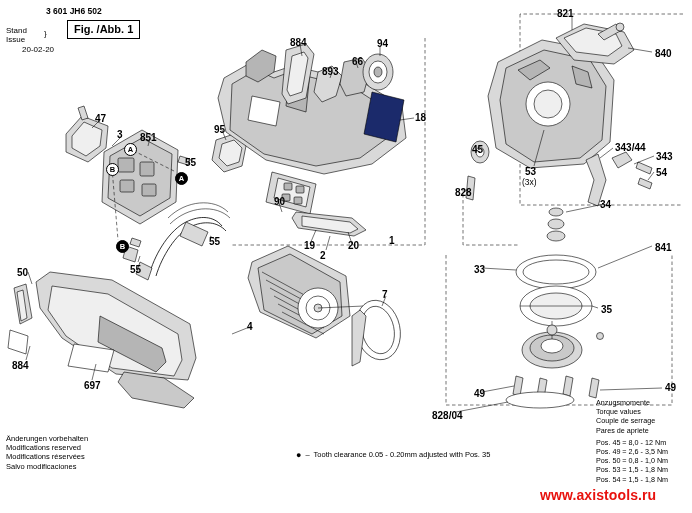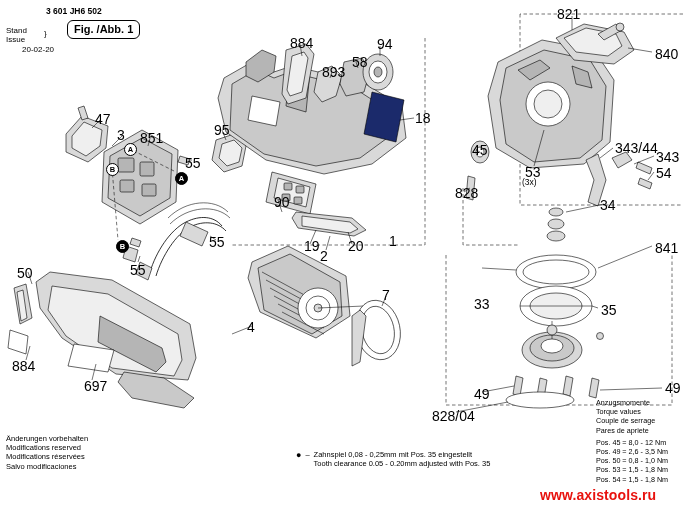--- a/index.html
+++ b/index.html
@@ -1,20 +1,20 @@
 <!DOCTYPE html>
 <html><head>
 <meta charset="utf-8">
 <style>
   html,body{margin:0;padding:0;background:#ffffff;}
   body{width:692px;height:513px;position:relative;overflow:hidden;
        font-family:"Liberation Sans", sans-serif;color:#000;}
   .abs{position:absolute;}
   .lbl{font-size:8.5px;line-height:10px;white-space:nowrap;}
-  .lbl-b{font-size:14px;line-height:10px;font-weight:normal;white-space:nowrap;}
+  .lbl-b{font-size:10px;line-height:10px;font-weight:bold;white-space:nowrap;}
   .hdr{font-size:8px;line-height:9.5px;white-space:nowrap;margin-top:8px;}
   .hdr-b{font-size:8.5px;line-height:10px;font-weight:bold;white-space:nowrap;}
   .figbox{border:1.6px solid #000;padding:2px 6px 3px 6px;font-size:11px;font-weight:bold;}
   .foot{font-size:7.5px;line-height:9.2px;white-space:nowrap;}
   .tq{font-size:7.2px;line-height:9.2px;white-space:nowrap;}
   .url{font-size:14px;font-weight:bold;color:#e8120e;letter-spacing:.1px;}
   svg{position:absolute;left:0;top:0;}
   .circlabel{width:11px;height:11px;border:1px solid #000;border-radius:50%;
              font-size:7.5px;font-weight:bold;display:flex;align-items:center;
              justify-content:center;background:#fff;}
@@ -24,21 +24,21 @@
   .bullet{font-size:9px;}
 </style>
 </head>
 <body>
 
 <div class="abs hdr-b" style="left:6px;top:6px;margin-left:40px;">3 601 JH6 502</div>
 <div class="abs hdr" style="left:6px;top:18px;">Stand</div>
 <div class="abs hdr" style="left:6px;top:27px;">Issue</div>
 <div class="abs hdr" style="left:44px;top:21px;">}</div>
 <div class="abs hdr" style="left:22px;top:37px;">20-02-20</div>
-<div class="abs figbox" style="left:67px;top:20px;border-radius:6px;">Fig. /Abb. 1</div>
+<div class="abs figbox" style="left:67px;top:20px;">Fig. /Abb. 1</div>
 
 <svg width="692" height="513" viewBox="0 0 692 513">
   <defs>
     <style type="text/css">
       .ln{stroke:#000;stroke-width:.55;fill:none;}
       .lnb{stroke:#000;stroke-width:.8;fill:none;}
       .dash{stroke:#000;stroke-width:.55;fill:none;stroke-dasharray:3.5 2.5;}
       .pt{fill:#d9d9d9;stroke:#000;stroke-width:.6;}
       .pt2{fill:#c9c9c9;stroke:#000;stroke-width:.6;}
       .pt3{fill:#efefef;stroke:#000;stroke-width:.6;}
@@ -229,21 +229,21 @@
   <g class="dash">
     <path d="M128 148 L176 172"></path>
     <path d="M112 168 L118 240"></path>
   </g>
 </svg>
 
 <div class="abs lbl-b" style="left:557px;top:9px;">821</div>
 <div class="abs lbl-b" style="left:655px;top:49px;">840</div>
 <div class="abs lbl-b" style="left:290px;top:38px;">884</div>
 <div class="abs lbl-b" style="left:377px;top:39px;">94</div>
-<div class="abs lbl-b" style="left:352px;top:57px;">58</div>
+<div class="abs lbl-b" style="left:352px;top:57px;">66</div>
 <div class="abs lbl-b" style="left:322px;top:67px;">893</div>
 <div class="abs lbl-b" style="left:95px;top:114px;">47</div>
 <div class="abs lbl-b" style="left:117px;top:130px;">3</div>
 <div class="abs lbl-b" style="left:140px;top:133px;">851</div>
 <div class="abs lbl-b" style="left:214px;top:125px;">95</div>
 <div class="abs lbl-b" style="left:415px;top:113px;">18</div>
 <div class="abs lbl-b" style="left:472px;top:145px;">45</div>
 <div class="abs lbl-b" style="left:525px;top:167px;">53</div>
 <div class="abs lbl" style="left:522px;top:177px;">(3x)</div>
 <div class="abs lbl-b" style="left:615px;top:143px;">343/44</div>
@@ -254,21 +254,21 @@
 <div class="abs lbl-b" style="left:455px;top:188px;">828</div>
 <div class="abs lbl-b" style="left:655px;top:243px;">841</div>
 <div class="abs lbl-b" style="left:274px;top:197px;">90</div>
 <div class="abs lbl-b" style="left:304px;top:241px;">19</div>
 <div class="abs lbl-b" style="left:320px;top:251px;">2</div>
 <div class="abs lbl-b" style="left:348px;top:241px;">20</div>
 <div class="abs lbl-b" style="left:389px;top:236px;">1</div>
 <div class="abs lbl-b" style="left:209px;top:237px;">55</div>
 <div class="abs lbl-b" style="left:130px;top:265px;">55</div>
 <div class="abs lbl-b" style="left:17px;top:268px;">50</div>
-<div class="abs lbl-b" style="left:474px;top:265px;margin-top:34px;">33</div>
+<div class="abs lbl-b" style="left:474px;top:265px;">33</div>
 <div class="abs lbl-b" style="left:601px;top:305px;">35</div>
 <div class="abs lbl-b" style="left:382px;top:290px;">7</div>
 <div class="abs lbl-b" style="left:247px;top:322px;">4</div>
 <div class="abs lbl-b" style="left:12px;top:361px;">884</div>
 <div class="abs lbl-b" style="left:84px;top:381px;">697</div>
 <div class="abs lbl-b" style="left:474px;top:389px;">49</div>
 <div class="abs lbl-b" style="left:665px;top:383px;">49</div>
 <div class="abs lbl-b" style="left:432px;top:411px;">828/04</div>
 
 <div class="abs circlabel" style="left:124px;top:143px;">A</div>
@@ -292,18 +292,17 @@
   <div class="foot">Änderungen vorbehalten</div>
   <div class="foot">Modifications reserved</div>
   <div class="foot">Modifications réservées</div>
   <div class="foot">Salvo modificaciones</div>
 </div>
 
 <div class="abs" style="left:296px;top:450px;display:flex;align-items:flex-start;gap:4px;">
   <span class="bullet">●</span>
   <span class="foot">–</span>
   <span>
-    <div class="foot">Zahnspiel 0,08 - 0,25mm mit Pos. 35 eingestellt</div>
     <div class="foot">Tooth clearance 0.05 - 0.20mm adjusted with Pos. 35</div>
   </span>
 </div>
 
 <div class="abs url" style="left:540px;top:487px;">www.axistools.ru</div>
 
 </body></html>

